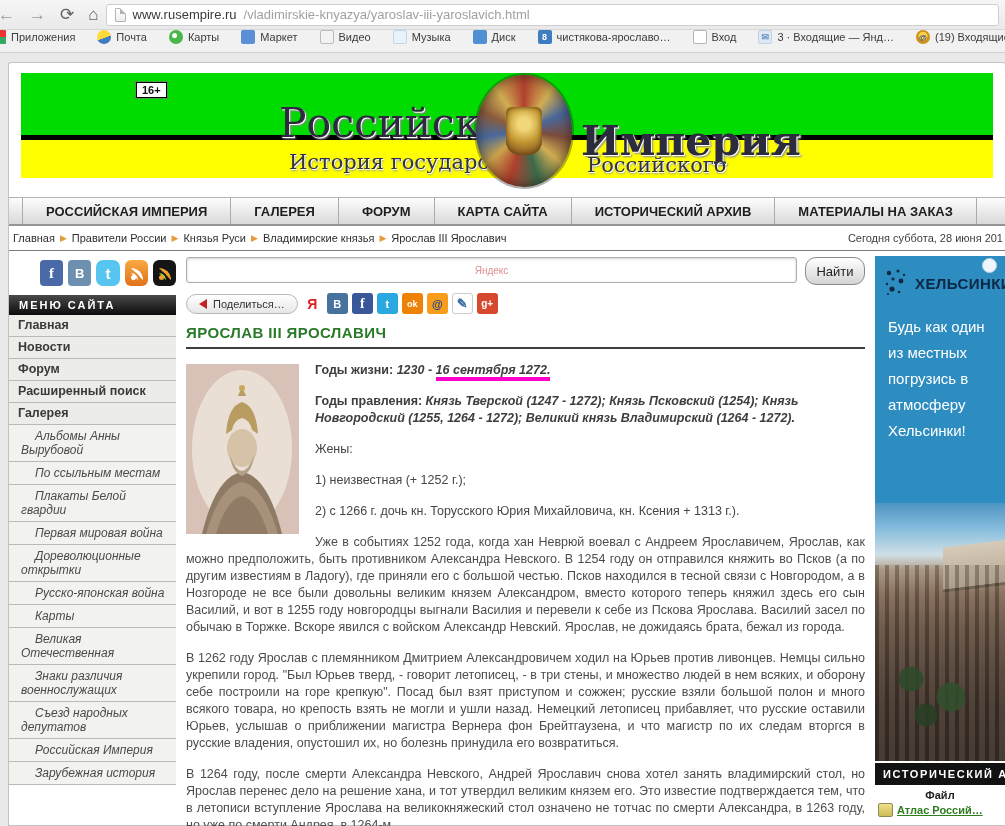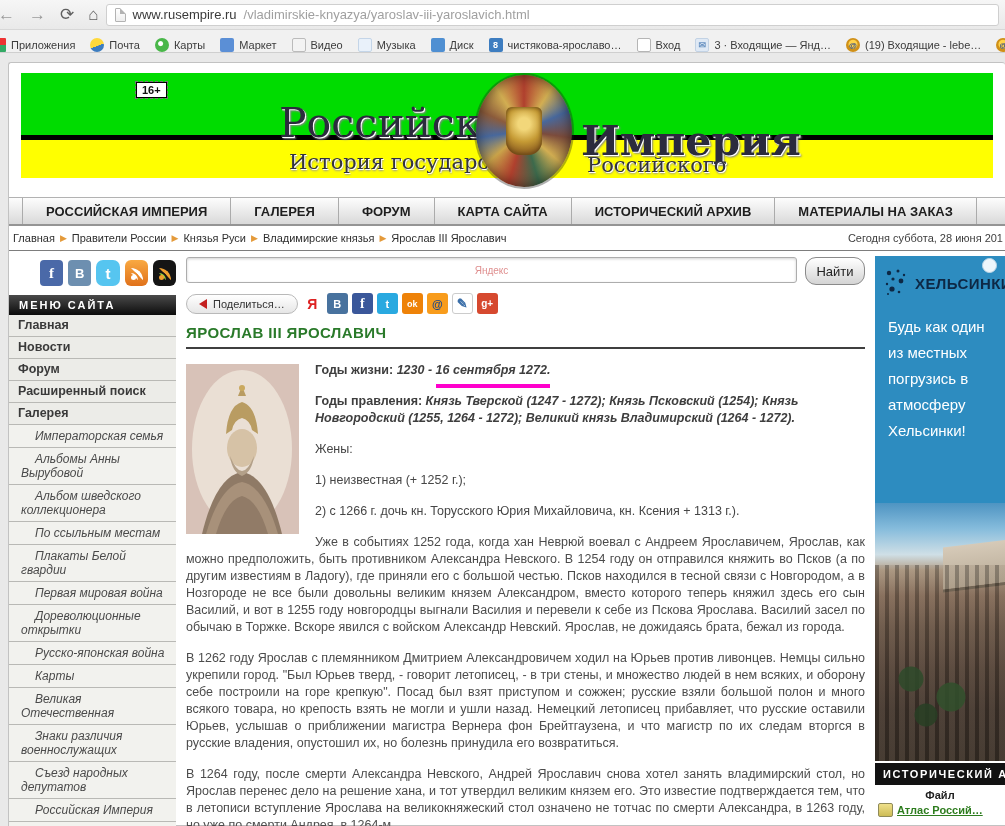--- a/index.html
+++ b/index.html
@@ -10,21 +10,21 @@
   
   .toolbar { height:30px; background:linear-gradient(#f6f6f6,#e9e9e9); display:flex; align-items:center; padding:0 6px 0 0; border-bottom:1px solid #d7d7d7; }
   .nav-glyph { font-size:17px; color:#9a9a9a; padding:0 7px; cursor:pointer; }
   .nav-glyph.dark { color:#5f5f5f; }
   .nav-glyph.cut { margin-left:-9px; }
   .urlbar { flex:1; height:22px; background:#fff; border:1px solid #cfcfcf; border-radius:3px; display:flex; align-items:center; padding:0 8px; gap:7px; }
   .page-ico { width:11px; height:14px; border:1px solid #b3b3b3; border-radius:1px; background:linear-gradient(#fff,#eee); position:relative; }
   .page-ico::after{ content:""; position:absolute; right:-1px; top:-1px; border:3px solid #fff; border-left-color:#b3b3b3; border-bottom-color:#b3b3b3; }
   .url-host { font-size:13px; color:#3a3a3a; }
   .url-path { font-size:13px; color:#a0a0a0; }
-  .bookmarks { height:23px; background:#f1f1f1; border-bottom:1px solid #cfcfcf; display:flex; align-items:flex-end; gap:15px; padding:0 4px 0 0; white-space:nowrap; overflow:hidden; }
+  .bookmarks { height:23px; background:#f1f1f1; border-bottom:1px solid #cfcfcf; display:flex; align-items:flex-start; gap:22px; padding:0 4px 0 0; white-space:nowrap; overflow:hidden; }
   .bm { display:flex; align-items:center; gap:5px; font-size:11px; color:#3c3c3c; cursor:pointer; flex:none; }
   .fav { width:14px; height:14px; border-radius:2px; flex:none; display:flex; align-items:center; justify-content:center; font-size:9px; color:#fff; font-weight:bold; }
   .fav-apps { margin-left:-8px; background:conic-gradient(#e33 0 25%,#3a6 25% 50%,#fb3 50% 75%,#36c 75%); border-radius:1px; }
   .fav-mail-yellow { border-radius:50%; background:linear-gradient(160deg,#ffd93b 55%,#3d7dc0 56%); }
   .fav-maps { border-radius:50%; background:radial-gradient(circle at 40% 40%,#fff 2px,#49b749 3px); }
   .fav-market { background:#5b8fd6; }
   .fav-video { background:#f3f3f3; color:#555; border:1px solid #bbb; }
   .fav-music { background:#e9f1fa; color:#5a92d0; border:1px solid #c4d5e8; }
   .fav-disk { background:#4f8fd2; }
   .fav-ya8 { background:#3d7dc0; }
@@ -105,21 +105,21 @@
   .si-googleplus { background:#d6492f; font-size:10px; }
 
   
   .art-title { margin-top:5px; font-size:15px; font-weight:bold; color:#2a7a2a; letter-spacing:.4px; padding-bottom:6px; border-bottom:2px solid #3f3f3f; }
   .article { font-size:12.5px; color:#4c4c4c; }
   .info { margin-top:13px; }
   .portrait { float:left; width:113px; height:170px; margin:2px 16px 6px 0; }
   .ipar { margin-bottom:14px; line-height:17px; color:#464646; }
   .b { font-weight:bold; color:#3e3e3e; }
   .bi { font-weight:bold; font-style:italic; color:#3e3e3e; }
-  .magenta-mark { border-bottom:4px solid #ff00cc; padding-bottom:7px; }
+  .magenta-mark { border-bottom:4px solid #ff00cc; padding-bottom:0; }
   .para { text-align:justify; line-height:17px; margin:14px 0; color:#4c4c4c; }
 
   
   .rightcol { width:130px; flex:none; margin-top:5px; position:relative; }
   .ad { position:relative; width:150px; height:505px; background:#2d8cc0; overflow:hidden; cursor:pointer; }
   .ad-close { position:absolute; left:107px; top:2px; width:15px; height:15px; border-radius:50%; background:#eef6fb; border:1px solid #bcd6e6; }
   .ad-head { display:flex; align-items:center; gap:6px; padding:12px 6px 0 8px; }
   .ad-title { font-size:15px; font-weight:bold; color:#0d2845; letter-spacing:.4px; white-space:nowrap; }
   .ad-text { padding:16px 8px 0 13px; font-size:15px; line-height:26px; color:#fff; }
   .ad-photo { position:absolute; left:0; right:0; top:247px; height:258px;
@@ -256,23 +256,21 @@
               <i class="rss-dot"></i>
             </span>
         </div>
         <div class="menu-head">МЕНЮ САЙТА</div>
         <div class="menu">
           <div class="mi main">Главная</div>
           <div class="mi main">Новости</div>
           <div class="mi main">Форум</div>
           <div class="mi main">Расширенный поиск</div>
           <div class="mi main">Галерея</div>
-          <div class="mi sub">Императорская семья</div>
           <div class="mi sub">Альбомы Анны Вырубовой</div>
-          <div class="mi sub">Альбом шведского коллекционера</div>
           <div class="mi sub">По ссыльным местам</div>
           <div class="mi sub">Плакаты Белой гвардии</div>
           <div class="mi sub">Первая мировая война</div>
           <div class="mi sub">Дореволюционные открытки</div>
           <div class="mi sub">Русско-японская война</div>
           <div class="mi sub">Карты</div>
           <div class="mi sub">Великая Отечественная</div>
           <div class="mi sub">Знаки различия военнослужащих</div>
           <div class="mi sub">Съезд народных депутатов</div>
           <div class="mi sub">Российская Империя</div>

